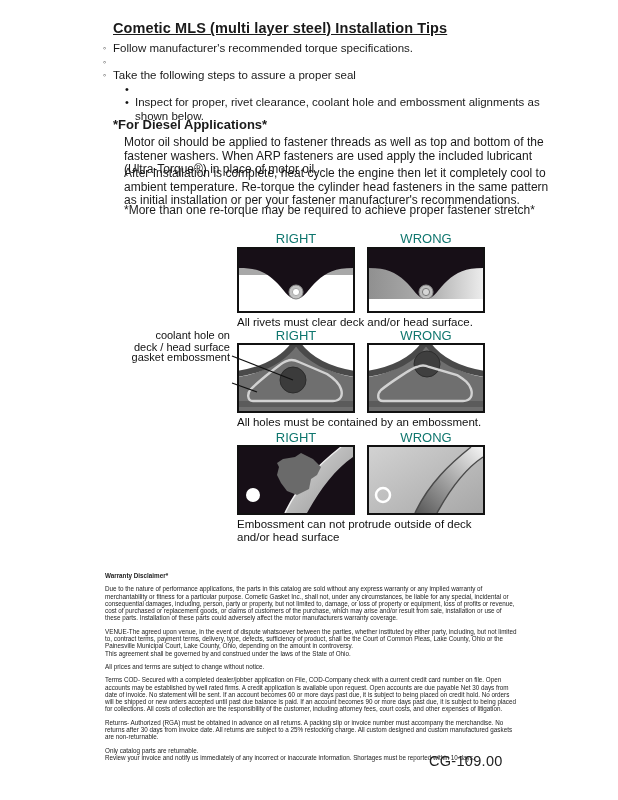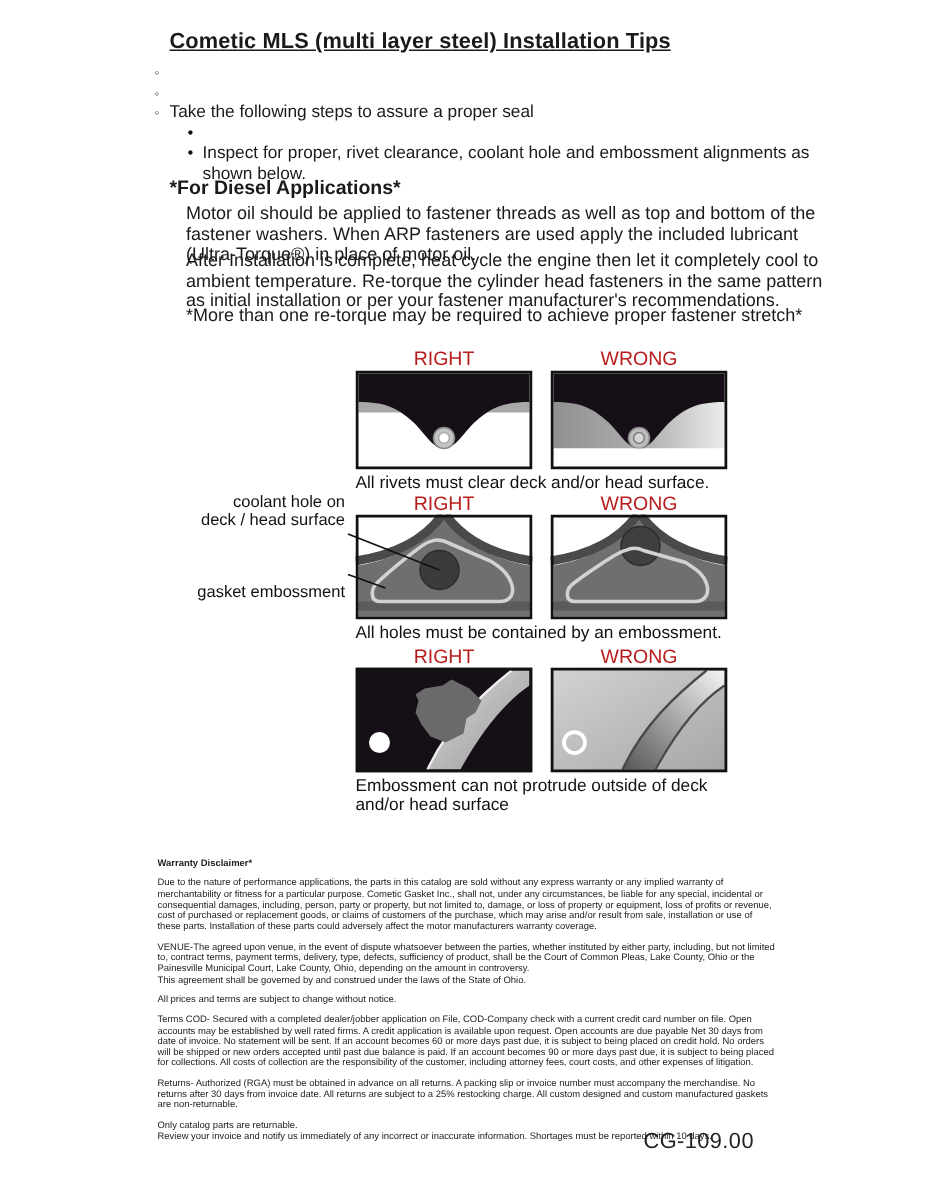--- a/index.html
+++ b/index.html
@@ -16,46 +16,47 @@
   .bullets { left:103px; top:42px; width:470px; font-size:11.5px; line-height:13.6px; }
   .b-row { display:flex; }
   .b-marker { width:10px; font-size:9px; line-height:13.6px; color:#333; flex:0 0 auto; }
   .sub { padding-left:22px; }
   .sub .b-marker { font-size:11px; color:#111; }
   .h2 { left:113px; top:117px; font-size:13px; font-weight:bold; }
   .para { left:124px; width:432px; font-size:12px; line-height:13.6px; }
   .p1 { top:136px; }
   .p2 { top:167px; }
   .note { top:204px; }
-  .rw-label { top:0; width:118px; text-align:center; font-size:13px; color:#b91c1c; }
+  .rw-label { top:0; width:118px; text-align:center; font-size:13px; color:#0f766e; }
   .panel { display:block; }
   .cap { font-size:11.5px; color:#111; }
   .cap1 { left:237px; top:316px; }
   .cap2 { left:237px; top:416px; width:248px; text-align:left; }
   .cap3 { left:237px; top:518px; line-height:12.5px; }
   .side-labels { left:90px; width:140px; text-align:right; font-size:11px; line-height:11.8px; color:#111; }
   .sl1 { top:330px;text-align:right; }
-  .sl2 { top:390px; }
+  .sl2 { top:352px; }
   .leader { pointer-events:none; }
   .warranty { left:105px; top:572px; width:412px; font-size:6.3px; line-height:7.3px; color:#222; }
   .warranty .w-head { font-weight:bold; margin-bottom:6px; }
   .warranty p { margin-bottom:6px; }
   .warranty p.tight { margin-bottom:0; }
   .footer-code { left:389px; top:753px; font-size:14.5px; letter-spacing:0.3px; color:#222;margin-left:40px; }
 </style>
 </head>
 <body>
 
 <div class="page">
 
   <div class="abs title">Cometic MLS (multi layer steel) Installation Tips</div>
 
   <div class="abs bullets">
     <div class="b-row">
       <span class="b-marker">◦</span>
+      <span>Follow manufacturer's recommended torque specifications.</span>
     </div>
     <div class="b-row">
       <span class="b-marker">◦</span>
     </div>
     <div class="b-row">
       <span class="b-marker">◦</span>
       <span>Take the following steps to assure a proper seal</span>
     </div>
     <div class="b-row sub">
       <span class="b-marker">•</span>

